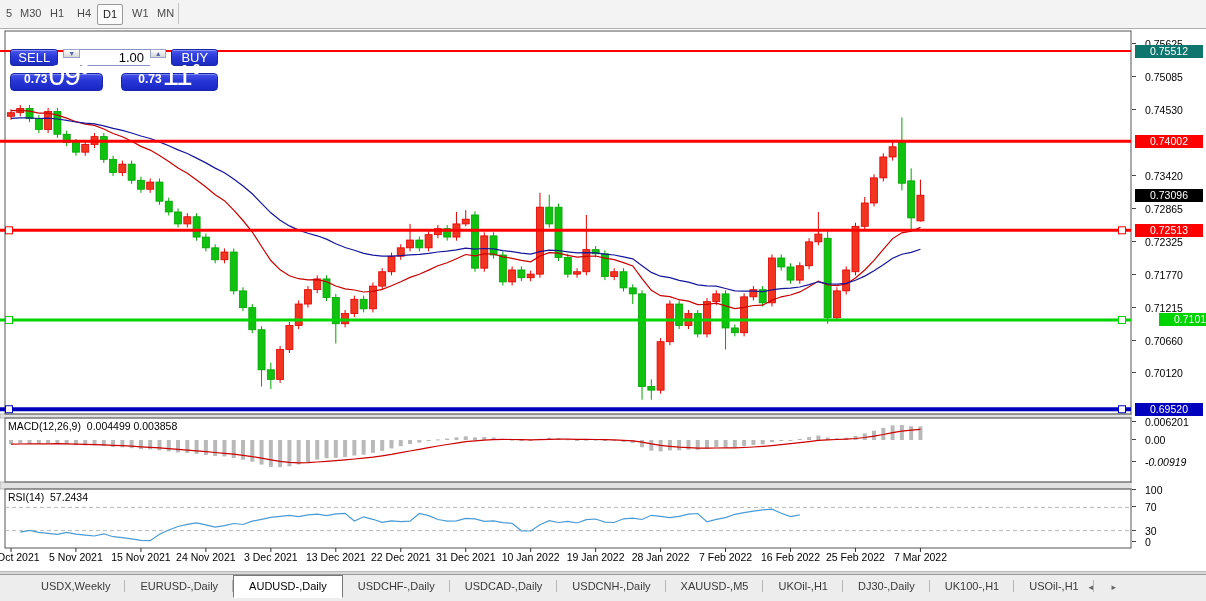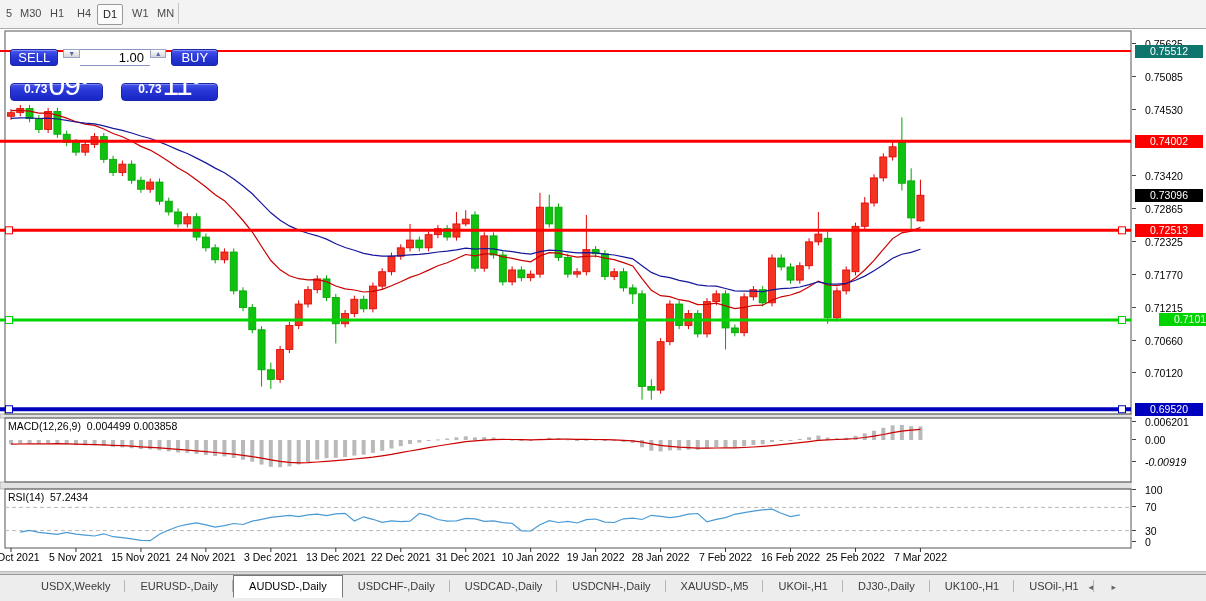--- a/index.html
+++ b/index.html
@@ -20,21 +20,21 @@
   .ocp-row1{display:flex;align-items:flex-start;height:15px;}
   .blue-btn{background:linear-gradient(180deg,#4a5af0 0%,#2a38d8 45%,#1b2ac0 100%);
             border:1px solid #1a28a8;border-radius:3px;color:#fff;font-size:13px;
             display:flex;align-items:center;justify-content:center;box-shadow:inset 0 1px 0 rgba(255,255,255,.35);cursor:pointer;}
   .sellbtn{width:48px;margin-right:5px;}
   .buybtn{width:46px;margin-left:5px;}
   .spinbtn{width:15px;background:linear-gradient(#fdfdfd,#d6d6d6);border:1px solid #9aa4c8;color:#5868aa;
            font-size:7px;display:flex;align-items:center;justify-content:center;cursor:pointer;}
   .volinput{width:64px;border:1px solid #8694c4;border-left:none;border-right:none;
             font-size:13px;text-align:right;padding:0 6px 0 0;font-family:"Liberation Sans",sans-serif;}
-  .ocp-row2{display:flex;margin-top:19px;height:18px;gap:12px;}
+  .ocp-row2{display:flex;margin-top:9px;height:18px;gap:12px;}
   .pricepanel{background:linear-gradient(180deg,#4553ea 0%,#2a37d8 40%,#1726c4 100%);
               border:1px solid #1a28a8;border-radius:4px;color:#fff;display:flex;align-items:flex-end;
               justify-content:center;padding:0 2px;box-shadow:inset 0 1px 0 rgba(255,255,255,.3);cursor:pointer;}
   .pp-left{width:95px;margin-right:6px;}
   .pp-right{width:100px;}
   .pp-small{font-size:12px;font-weight:bold;margin:0 1px 4px 0;}
   .pp-big{font-size:30px;line-height:30px;letter-spacing:-1px;text-align:center;}
   .pp-sup{font-size:14px;font-weight:bold;margin:0 0 13px 1px;}
   
   .paxis{position:absolute;left:1132px;top:30px;width:74px;height:537px;background:#fff;z-index:5;}

